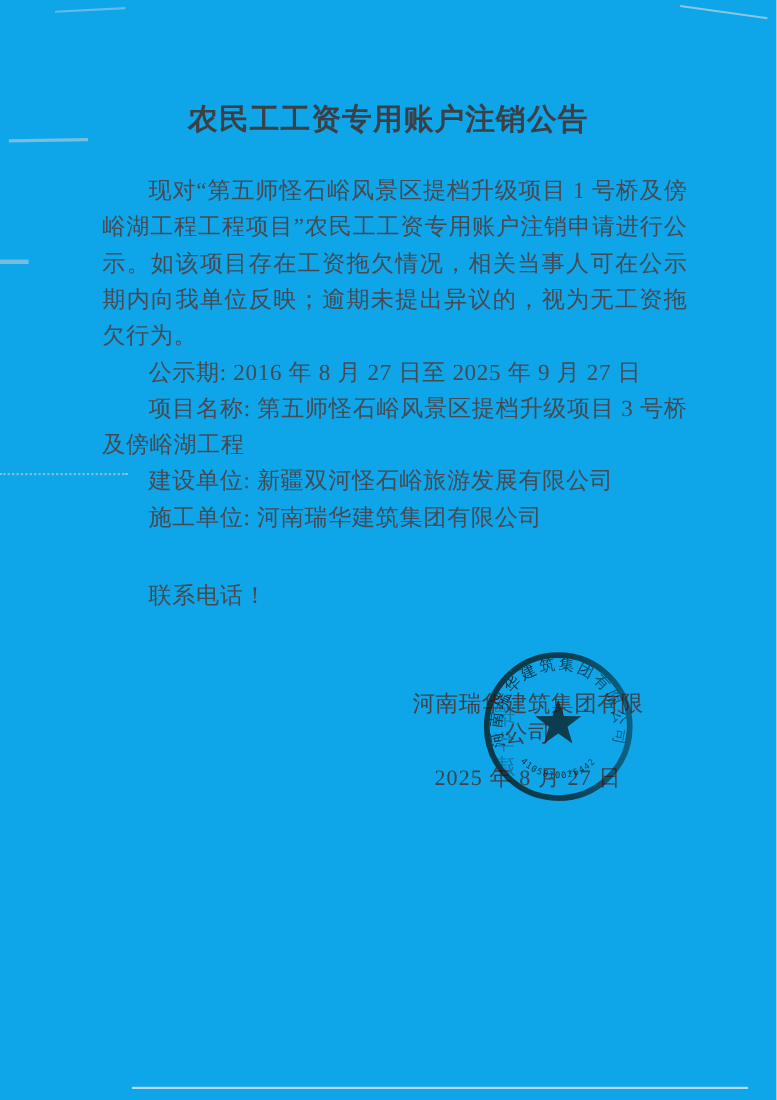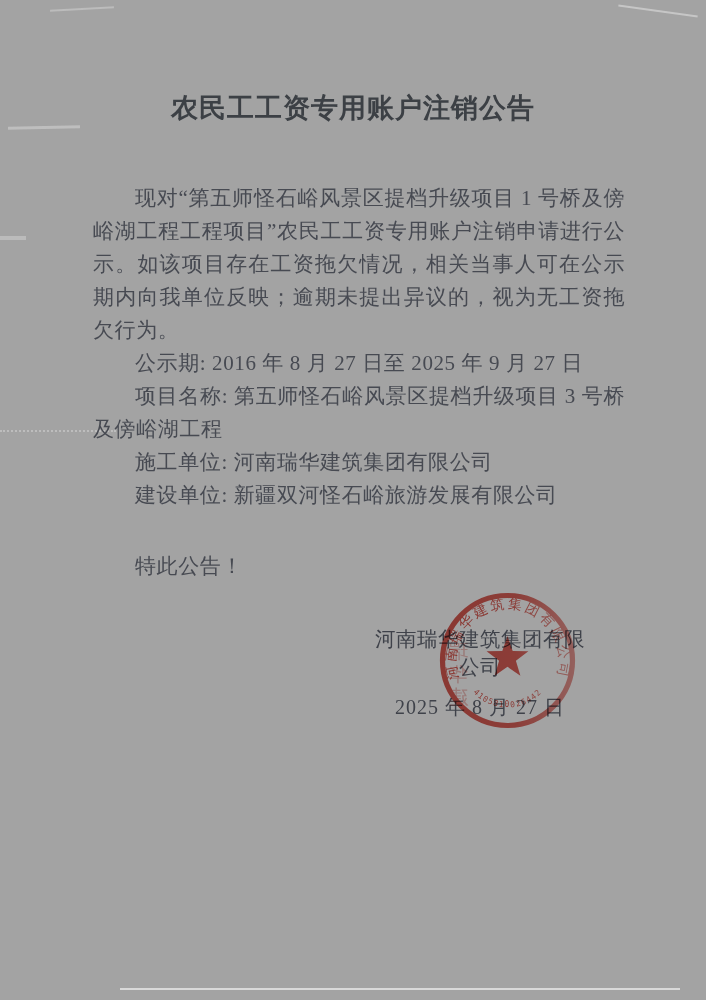--- a/index.html
+++ b/index.html
@@ -2,30 +2,30 @@
 <html><head>
 <meta charset="utf-8">
 <style>
   html,body{margin:0;padding:0;}
   body{
     width:706px;height:1000px;
     background:#ffffff;
     font-family:"Liberation Serif","DejaVu Serif",serif;
     position:relative;overflow:hidden;
   }
-  .page{position:absolute;inset:0;background:#a3a3a3;}
+  .page{position:absolute;inset:0;background:#0ea5e9;}
   .title{
     position:absolute;top:72px;left:0;width:706px;
     text-align:center;
     font-family:"Liberation Sans","DejaVu Sans",sans-serif;
     font-weight:bold;font-size:27px;letter-spacing:1px;
     color:#3c4045;
   }
   .content{
-    position:absolute;top:182px;left:93px;width:532px;
+    position:absolute;top:157px;left:93px;width:532px;
     font-size:21px;line-height:33px;letter-spacing:0.6px;
     color:#474a52;text-align:justify;
   }
   .content p{margin:0;}
   .indent{text-indent:2em;}
   .closing{margin-top:38px !important;}
   .signature{
     position:absolute;top:625px;left:367px;width:226px;
     text-align:center;color:#3f424a;
   }
@@ -54,23 +54,23 @@
   <div class="artifact a4"></div>
   <div class="artifact a5"></div>
   <div class="artifact a6"></div>
 
   <h1 class="title">农民工工资专用账户注销公告</h1>
 
   <div class="content">
     <p class="indent">现对“第五师怪石峪风景区提档升级项目 1 号桥及傍峪湖工程工程项目”农民工工资专用账户注销申请进行公示。如该项目存在工资拖欠情况，相关当事人可在公示期内向我单位反映；逾期未提出异议的，视为无工资拖欠行为。</p>
     <p class="indent">公示期: 2016 年 8 月 27 日至 2025 年 9 月 27 日</p>
     <p class="indent">项目名称: 第五师怪石峪风景区提档升级项目 3 号桥及傍峪湖工程</p>
+    <p class="indent">建设单位: 新疆双河怪石峪旅游发展有限公司</p>
     <p class="indent">施工单位: 河南瑞华建筑集团有限公司</p>
-    <p class="indent">建设单位: 新疆双河怪石峪旅游发展有限公司</p>
-    <p class="indent closing">特此公告！</p>
+    <p class="indent closing">联系电话！</p>
   </div>
 
   <div class="signature">
     <p class="sig-company">河南瑞华建筑集团有限公司</p>
     <p class="sig-date">2025 年 8 月 27 日</p>
   </div>
 
   <svg class="seal" viewBox="0 0 141 141" xmlns="http://www.w3.org/2000/svg">
     <defs>
       <linearGradient id="fade" x1="0" y1="0" x2="1" y2="0">

